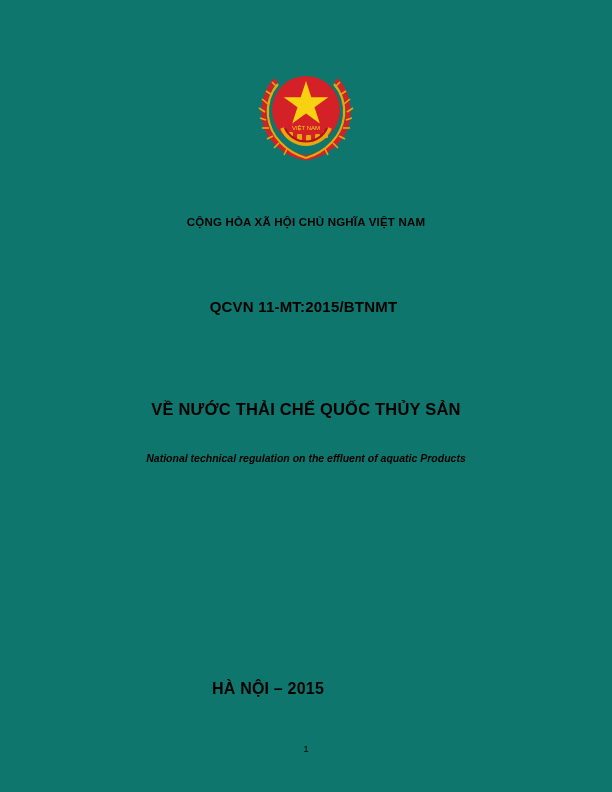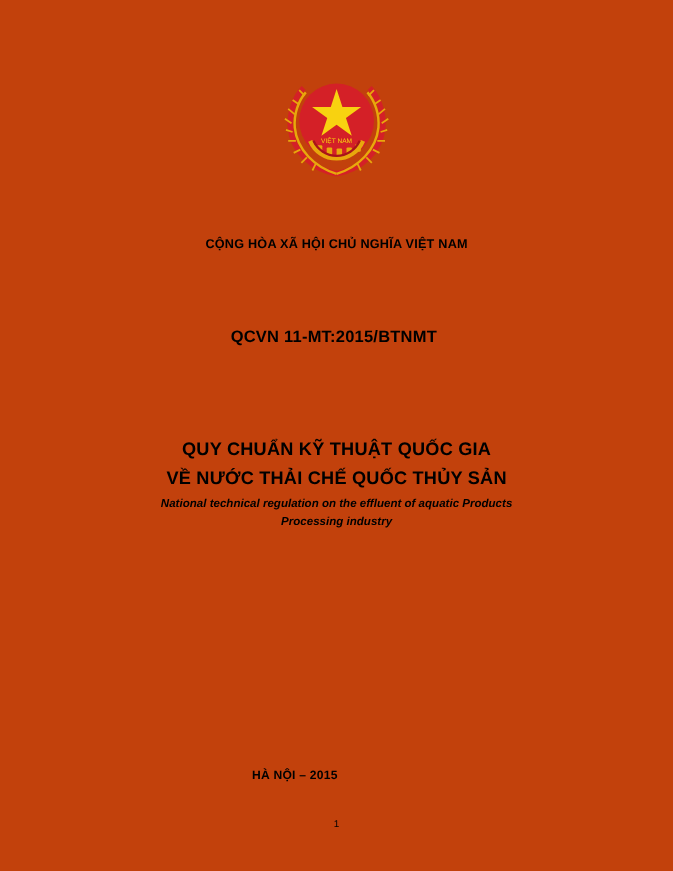--- a/index.html
+++ b/index.html
@@ -4,21 +4,21 @@
 <style>
   html, body {
     margin: 0;
     padding: 0;
     background: #f0f0f0;
   }
   .page {
     position: relative;
     width: 612px;
     height: 792px;
-    background: #c2410c;
+    background: #0f766e;
     margin: 0 auto;
     overflow: hidden;
     font-family: "Liberation Sans", sans-serif;
     color: #000000;
   }
 
   
   .emblem-wrap {
     position: absolute;
     top: 62px;
@@ -77,25 +77,25 @@
     box-sizing: border-box;
   }
   .subtitle-line {
     font-size: 10.5px;
     font-style: italic;
     font-weight: bold;
     line-height: 16px;
   }
   .place-year {
     position: absolute;
-    top: 699px;
+    top: 680px;
     left: 0;
     width: 536px;
     text-align: center;
-    font-size: 11px;
+    font-size: 16px;
     font-weight: bold;
     letter-spacing: 0.2px;
   }
   .page-number {
     position: absolute;
     top: 744px;
     left: 0;
     width: 612px;
     text-align: center;
     font-size: 9px;
@@ -158,26 +158,24 @@
       <path d="M30 62 A22 22 0 0 0 70 62" fill="none" stroke="#f8d210" stroke-width="0"></path>
       <text x="50" y="68" text-anchor="middle" font-size="6" font-family="Liberation Sans, sans-serif" fill="#f8d210">VIỆT NAM</text>
     </svg>
   </div>
 
   <div class="country-line">CỘNG HÒA XÃ HỘI CHỦ NGHĨA VIỆT NAM</div>
 
   <div class="code-line">QCVN 11-MT:2015/BTNMT</div>
 
   <div class="title-block">
-    <div class="title-line">QUY CHUẨN KỸ THUẬT QUỐC GIA</div>
     <div class="title-line">VỀ NƯỚC THẢI CHẾ QUỐC THỦY SẢN</div>
   </div>
 
   <div class="subtitle-block">
     <div class="subtitle-line">National technical regulation on the effluent of aquatic Products</div>
-    <div class="subtitle-line">Processing industry</div>
   </div>
 
   <div class="place-year">HÀ NỘI – 2015</div>
 
   <div class="page-number">1</div>
 
 </div>
 
 </body></html>

